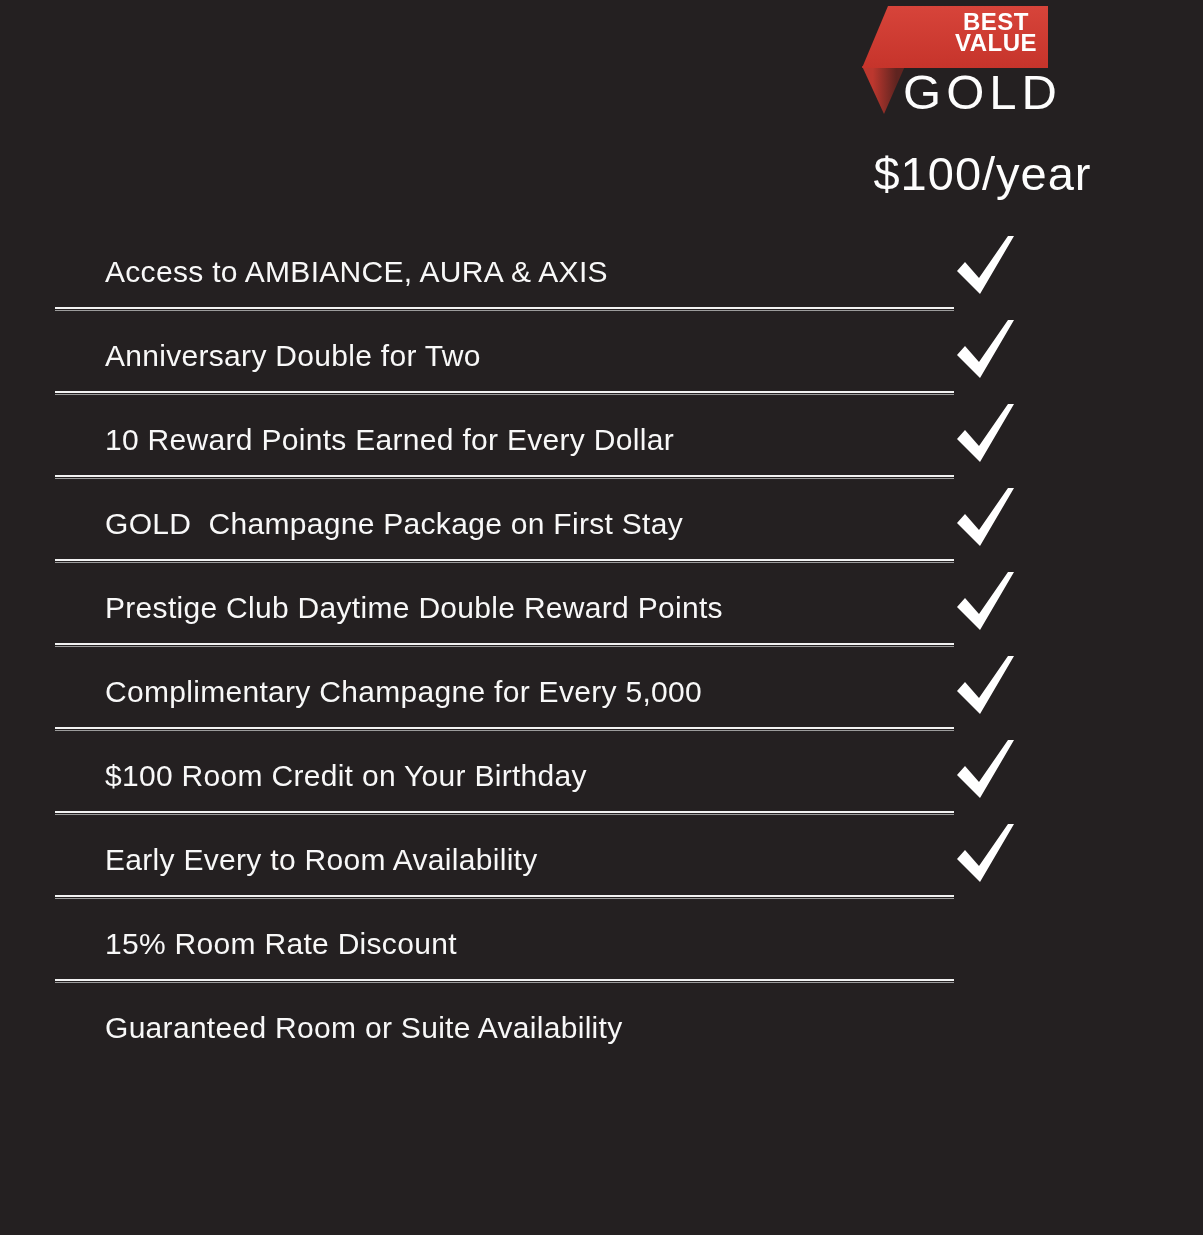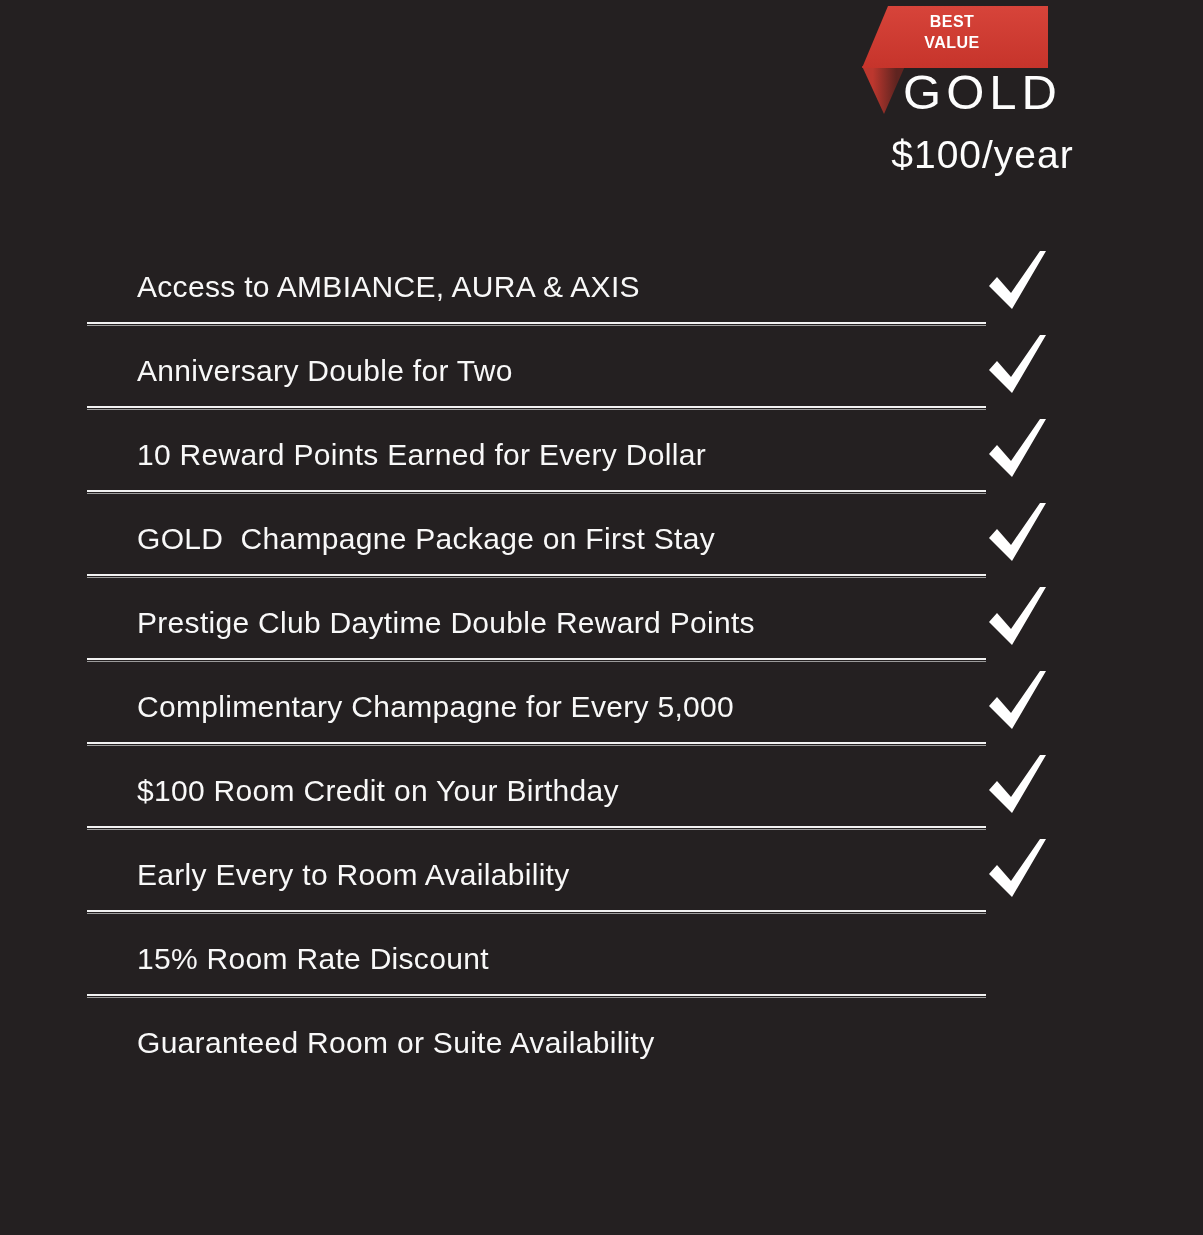--- a/index.html
+++ b/index.html
@@ -9,30 +9,30 @@
     font-family:"Liberation Sans", sans-serif;
     overflow:hidden;position:relative;
     -webkit-font-smoothing:antialiased;
   }
   .stage{position:absolute;inset:0;}
 
   
   .header{position:absolute;left:0;top:0;width:1203px;height:227px;}
   .ribbon-svg{position:absolute;left:858px;top:0;}
   .ribbon-text{
-    position:absolute;left:872px;top:11px;width:160px;
+    position:absolute;left:916px;top:11px;width:160px;
     text-align:center;color:#fff;font-weight:700;
-    font-size:16px;line-height:21px;letter-spacing:.5px;
+    font-size:24px;line-height:21px;letter-spacing:.5px;
   }
   .tier-head{position:absolute;left:780px;top:0;width:405px;text-align:center;color:#fdfdfd;}
   .tier-name{margin-top:68px;font-size:49px;line-height:48px;letter-spacing:5px;font-weight:400;}
-  .tier-price{margin-top:13px;font-size:39px;line-height:52px;letter-spacing:1px;font-weight:400;}
+  .tier-price{margin-top:32px;font-size:47px;line-height:52px;letter-spacing:1px;font-weight:400;}
 
   
-  .rows{position:absolute;left:0;top:242px;width:954px;margin-left:32px;}
+  .rows{position:absolute;left:0;top:227px;width:954px;}
   .row{position:relative;height:84px;display:flex;align-items:center;box-sizing:border-box;}
   .row:not(:last-child)::after{
     content:"";position:absolute;left:55px;right:0;bottom:0;height:4px;
     box-sizing:border-box;
     border-top:2px solid var(--sep-light,#f2f2f2);
     border-bottom:1px solid var(--sep-gray,#9b9b9b);
   }
   .label{
     padding-left:105px;padding-top:5px;
     font-size:30px;letter-spacing:.3px;color:var(--text,#f8f8f8);

